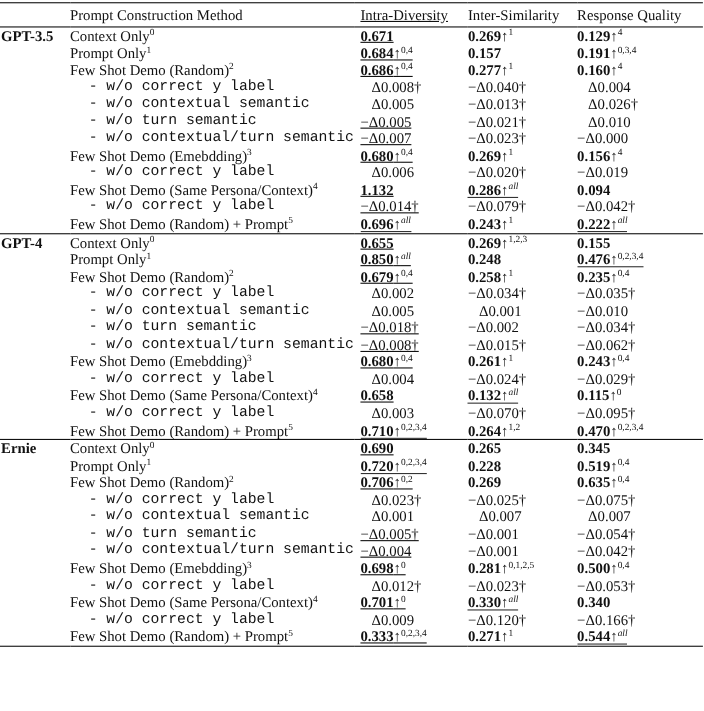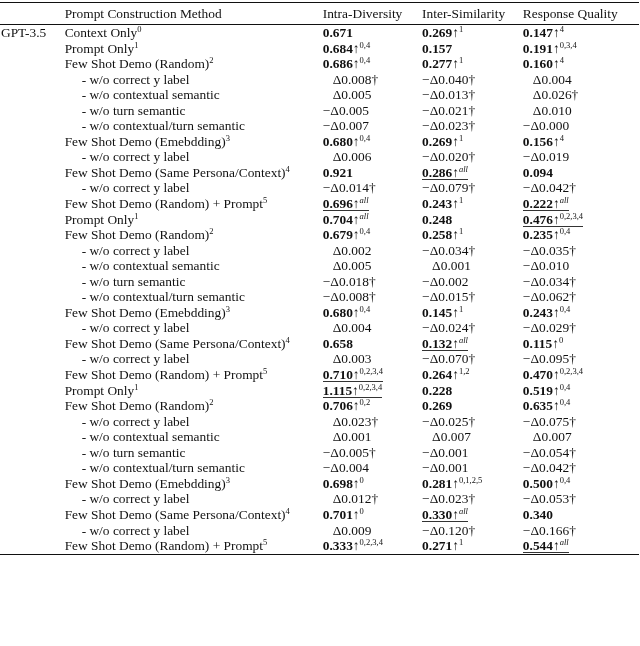--- a/index.html
+++ b/index.html
@@ -3,26 +3,26 @@
 <meta charset="utf-8">
 <style>
   html, body { margin:0; padding:0; background:#ffffff; }
   body { width:640px; height:646px; overflow:hidden; font-family:"Liberation Serif","DejaVu Serif",serif; color:#111; }
   table { border-collapse:collapse; width:639px; margin-top:2px; font-size:13.4px; }
   .toprule { border-top:1.6px solid #111; }
   .midrule td { border-top:1.2px solid #111; }
   .bottomrule td { border-bottom:1.6px solid #111; }
   td, th { padding:0; height:15.55px; line-height:15.55px; white-space:nowrap; vertical-align:middle; }
   th { font-weight:normal; text-align:left; height:21px; line-height:21px; }
-  .c-model { width:67px; padding-left:1px; }
+  .c-model { width:67px; padding-left:1px;font-weight:bold; }
   .c-method { width:240px; }
-  .c-intra { width:103px; padding-left:6px; }
+  .c-intra { width:103px; padding-left:6px;text-decoration:underline; }
   .c-inter { width:104px; }
   .c-resp { width:120px; }
-  .sub { padding-left:17px; }
+  .sub { padding-left:17px;font-family:Liberation Mono, monospace; }
   .b { font-weight:bold; }
   .ind { display:inline-block; padding-left:10px; }
   sup { font-size:8.5px; line-height:0; vertical-align:5px; font-style:normal; }
   sup.it { font-style:italic; }
   .u { display:inline-block; border-bottom:1.2px solid #333; line-height:13px; }
 </style>
 </head>
 <body>
 
 <table class="toprule">
@@ -34,21 +34,21 @@
       <th class="c-inter">Inter-Similarity</th>
       <th class="c-resp">Response Quality</th>
     </tr>
   </thead>
   <tbody id="tbody">
       <tr class="midrule">
         <td class="c-model">GPT-3.5</td>
         <td class="c-method"><span>Context Only</span><sup>0</sup></td>
         <td class="c-intra"><span><span class="b">0.671</span></span></td>
         <td class="c-inter"><span><span class="b">0.269</span><span>↑</span><sup>1</sup></span></td>
-        <td class="c-resp"><span><span class="b">0.147</span><span>↑</span><sup>4</sup></span></td>
+        <td class="c-resp"><span><span class="b">0.129</span><span>↑</span><sup>4</sup></span></td>
       </tr>
       <tr>
         <td class="c-model"></td>
         <td class="c-method"><span>Prompt Only</span><sup>1</sup></td>
         <td class="c-intra"><span><span class="b">0.684</span><span>↑</span><sup>0,4</sup></span></td>
         <td class="c-inter"><span><span class="b">0.157</span></span></td>
         <td class="c-resp"><span><span class="b">0.191</span><span>↑</span><sup>0,3,4</sup></span></td>
       </tr>
       <tr>
         <td class="c-model"></td>
@@ -95,42 +95,49 @@
       <tr>
         <td class="c-model"></td>
         <td class="c-method sub"><span>- w/o correct y label</span></td>
         <td class="c-intra"><span class="ind">Δ0.006</span></td>
         <td class="c-inter"><span class="">−Δ0.020†</span></td>
         <td class="c-resp"><span class="">−Δ0.019</span></td>
       </tr>
       <tr>
         <td class="c-model"></td>
         <td class="c-method"><span>Few Shot Demo (Same Persona/Context)</span><sup>4</sup></td>
-        <td class="c-intra"><span><span class="b">0.921</span></span></td>
+        <td class="c-intra"><span><span class="b">1.132</span></span></td>
         <td class="c-inter"><span class="u"><span class="b">0.286</span><span>↑</span><sup class="it">all</sup></span></td>
         <td class="c-resp"><span><span class="b">0.094</span></span></td>
       </tr>
       <tr>
         <td class="c-model"></td>
         <td class="c-method sub"><span>- w/o correct y label</span></td>
         <td class="c-intra"><span class="">−Δ0.014†</span></td>
         <td class="c-inter"><span class="">−Δ0.079†</span></td>
         <td class="c-resp"><span class="">−Δ0.042†</span></td>
       </tr>
       <tr>
         <td class="c-model"></td>
         <td class="c-method"><span>Few Shot Demo (Random) + Prompt</span><sup>5</sup></td>
         <td class="c-intra"><span class="u"><span class="b">0.696</span><span>↑</span><sup class="it">all</sup></span></td>
         <td class="c-inter"><span><span class="b">0.243</span><span>↑</span><sup>1</sup></span></td>
         <td class="c-resp"><span class="u"><span class="b">0.222</span><span>↑</span><sup class="it">all</sup></span></td>
       </tr>
+      <tr class="midrule">
+        <td class="c-model">GPT-4</td>
+        <td class="c-method"><span>Context Only</span><sup>0</sup></td>
+        <td class="c-intra"><span><span class="b">0.655</span></span></td>
+        <td class="c-inter"><span><span class="b">0.269</span><span>↑</span><sup>1,2,3</sup></span></td>
+        <td class="c-resp"><span><span class="b">0.155</span></span></td>
+      </tr>
       <tr>
         <td class="c-model"></td>
         <td class="c-method"><span>Prompt Only</span><sup>1</sup></td>
-        <td class="c-intra"><span><span class="b">0.704</span><span>↑</span><sup class="it">all</sup></span></td>
+        <td class="c-intra"><span><span class="b">0.850</span><span>↑</span><sup class="it">all</sup></span></td>
         <td class="c-inter"><span><span class="b">0.248</span></span></td>
         <td class="c-resp"><span class="u"><span class="b">0.476</span><span>↑</span><sup>0,2,3,4</sup></span></td>
       </tr>
       <tr>
         <td class="c-model"></td>
         <td class="c-method"><span>Few Shot Demo (Random)</span><sup>2</sup></td>
         <td class="c-intra"><span><span class="b">0.679</span><span>↑</span><sup>0,4</sup></span></td>
         <td class="c-inter"><span><span class="b">0.258</span><span>↑</span><sup>1</sup></span></td>
         <td class="c-resp"><span><span class="b">0.235</span><span>↑</span><sup>0,4</sup></span></td>
       </tr>
@@ -159,21 +166,21 @@
         <td class="c-model"></td>
         <td class="c-method sub"><span>- w/o contextual/turn semantic</span></td>
         <td class="c-intra"><span class="">−Δ0.008†</span></td>
         <td class="c-inter"><span class="">−Δ0.015†</span></td>
         <td class="c-resp"><span class="">−Δ0.062†</span></td>
       </tr>
       <tr>
         <td class="c-model"></td>
         <td class="c-method"><span>Few Shot Demo (Emebdding)</span><sup>3</sup></td>
         <td class="c-intra"><span><span class="b">0.680</span><span>↑</span><sup>0,4</sup></span></td>
-        <td class="c-inter"><span><span class="b">0.145</span><span>↑</span><sup>1</sup></span></td>
+        <td class="c-inter"><span><span class="b">0.261</span><span>↑</span><sup>1</sup></span></td>
         <td class="c-resp"><span><span class="b">0.243</span><span>↑</span><sup>0,4</sup></span></td>
       </tr>
       <tr>
         <td class="c-model"></td>
         <td class="c-method sub"><span>- w/o correct y label</span></td>
         <td class="c-intra"><span class="ind">Δ0.004</span></td>
         <td class="c-inter"><span class="">−Δ0.024†</span></td>
         <td class="c-resp"><span class="">−Δ0.029†</span></td>
       </tr>
       <tr>
@@ -190,24 +197,31 @@
         <td class="c-inter"><span class="">−Δ0.070†</span></td>
         <td class="c-resp"><span class="">−Δ0.095†</span></td>
       </tr>
       <tr>
         <td class="c-model"></td>
         <td class="c-method"><span>Few Shot Demo (Random) + Prompt</span><sup>5</sup></td>
         <td class="c-intra"><span class="u"><span class="b">0.710</span><span>↑</span><sup>0,2,3,4</sup></span></td>
         <td class="c-inter"><span><span class="b">0.264</span><span>↑</span><sup>1,2</sup></span></td>
         <td class="c-resp"><span><span class="b">0.470</span><span>↑</span><sup>0,2,3,4</sup></span></td>
       </tr>
+      <tr class="midrule">
+        <td class="c-model">Ernie</td>
+        <td class="c-method"><span>Context Only</span><sup>0</sup></td>
+        <td class="c-intra"><span><span class="b">0.690</span></span></td>
+        <td class="c-inter"><span><span class="b">0.265</span></span></td>
+        <td class="c-resp"><span><span class="b">0.345</span></span></td>
+      </tr>
       <tr>
         <td class="c-model"></td>
         <td class="c-method"><span>Prompt Only</span><sup>1</sup></td>
-        <td class="c-intra"><span class="u"><span class="b">1.115</span><span>↑</span><sup>0,2,3,4</sup></span></td>
+        <td class="c-intra"><span class="u"><span class="b">0.720</span><span>↑</span><sup>0,2,3,4</sup></span></td>
         <td class="c-inter"><span><span class="b">0.228</span></span></td>
         <td class="c-resp"><span><span class="b">0.519</span><span>↑</span><sup>0,4</sup></span></td>
       </tr>
       <tr>
         <td class="c-model"></td>
         <td class="c-method"><span>Few Shot Demo (Random)</span><sup>2</sup></td>
         <td class="c-intra"><span><span class="b">0.706</span><span>↑</span><sup>0,2</sup></span></td>
         <td class="c-inter"><span><span class="b">0.269</span></span></td>
         <td class="c-resp"><span><span class="b">0.635</span><span>↑</span><sup>0,4</sup></span></td>
       </tr>

